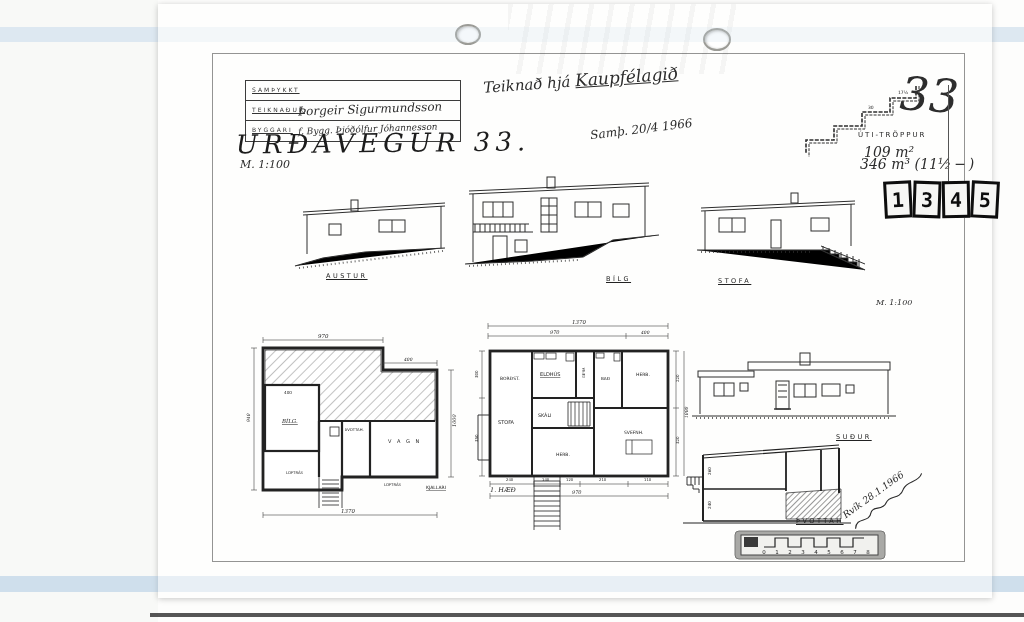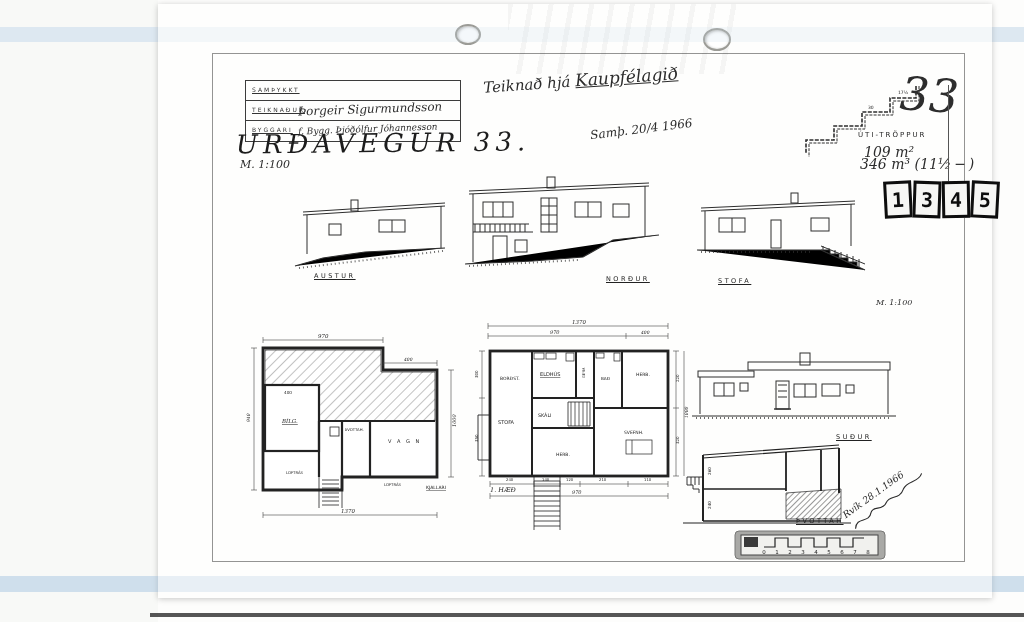--- a/index.html
+++ b/index.html
@@ -109,21 +109,21 @@
         <rect x="58" y="12" width="7" height="11" fill="none"></rect>
         <path d="M10,24 L152,15 M10,27 L152,18"></path>
         <path d="M14,27 V66 M148,18 V60"></path>
         <rect x="36" y="36" width="12" height="11" fill="none"></rect>
         <rect x="86" y="32" width="26" height="12" fill="none"></rect>
           <path d="M99,32 V44"></path>
         <path d="M2,78 L30,70 L72,64 L152,60" stroke-width="1.2"></path>
         <path d="M6,80 L150,63" stroke-width="2" stroke-dasharray="1 3" opacity=".7"></path>
       </g>
     </svg>
-    <div class="abs elev-lab" style="left:156px;top:268px">AUSTUR</div>
+    <div class="abs elev-lab" style="left:168px;top:268px">AUSTUR</div>
 
     <svg class="stroke" style="left:305px;top:170px" width="200" height="110" viewBox="0 0 200 110">
       <g stroke="#2e2e2e" stroke-width="1">
         <rect x="84" y="3" width="8" height="11" fill="none"></rect>
         <path d="M6,17 L186,9 M6,20 L186,12"></path>
         <path d="M10,20 V88 M182,12 V62"></path>
         <rect x="20" y="28" width="30" height="15" fill="none"></rect>
           <path d="M30,28 V43 M40,28 V43"></path>
         <rect x="78" y="24" width="16" height="34" fill="none"></rect>
         <path d="M78,32 H94 M78,41 H94 M78,50 H94 M86,24 V58"></path>
@@ -131,21 +131,21 @@
           <path d="M125,28 V43"></path>
         <rect x="150" y="30" width="16" height="13" fill="none"></rect>
         <path d="M10,50 H66 M10,58 H70"></path>
         <path d="M12,50 V58 M17,50 V58 M22,50 V58 M27,50 V58 M32,50 V58 M37,50 V58 M42,50 V58 M47,50 V58 M52,50 V58 M57,50 V58 M62,50 V58"></path>
         <rect x="30" y="62" width="14" height="26" fill="none"></rect>
         <rect x="52" y="66" width="12" height="12" fill="none"></rect>
         <path d="M2,90 L70,87 L120,83 L150,66 L196,61" stroke-width="1.2"></path>
         <path d="M6,92 L116,86" stroke-width="2" stroke-dasharray="1 3" opacity=".7"></path>
       </g>
     </svg>
-    <div class="abs elev-lab" style="left:448px;top:271px">NORÐUR</div>
+    <div class="abs elev-lab" style="left:448px;top:271px">BÍLG</div>
 
     <svg class="stroke" style="left:535px;top:184px" width="180" height="97" viewBox="0 0 180 97">
       <g stroke="#2e2e2e" stroke-width="1">
         <rect x="98" y="5" width="7" height="10" fill="none"></rect>
         <path d="M8,20 L162,13 M8,23 L162,16"></path>
         <path d="M12,23 V62 M158,16 V58"></path>
         <rect x="26" y="30" width="26" height="14" fill="none"></rect>
           <path d="M39,30 V44"></path>
         <rect x="78" y="32" width="10" height="28" fill="none"></rect>
         <rect x="118" y="30" width="18" height="13" fill="none"></rect>

